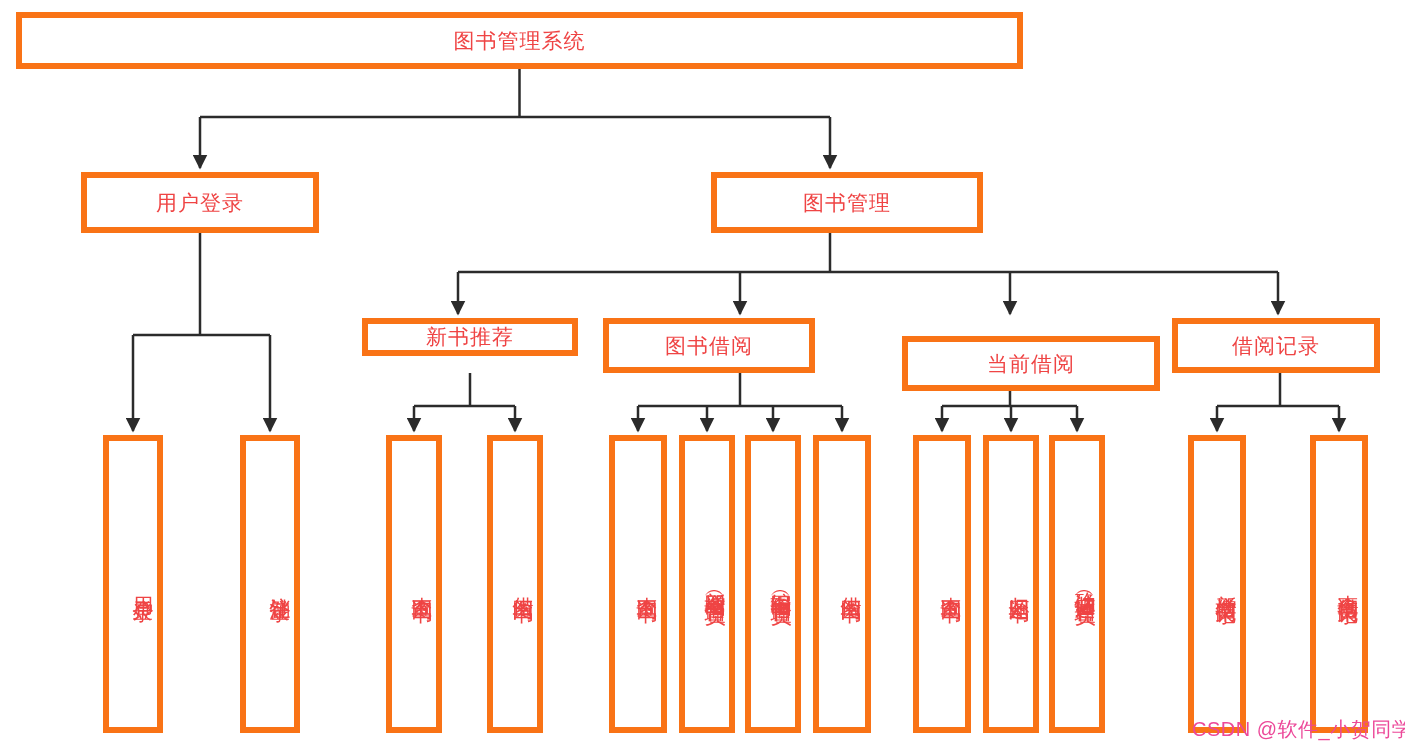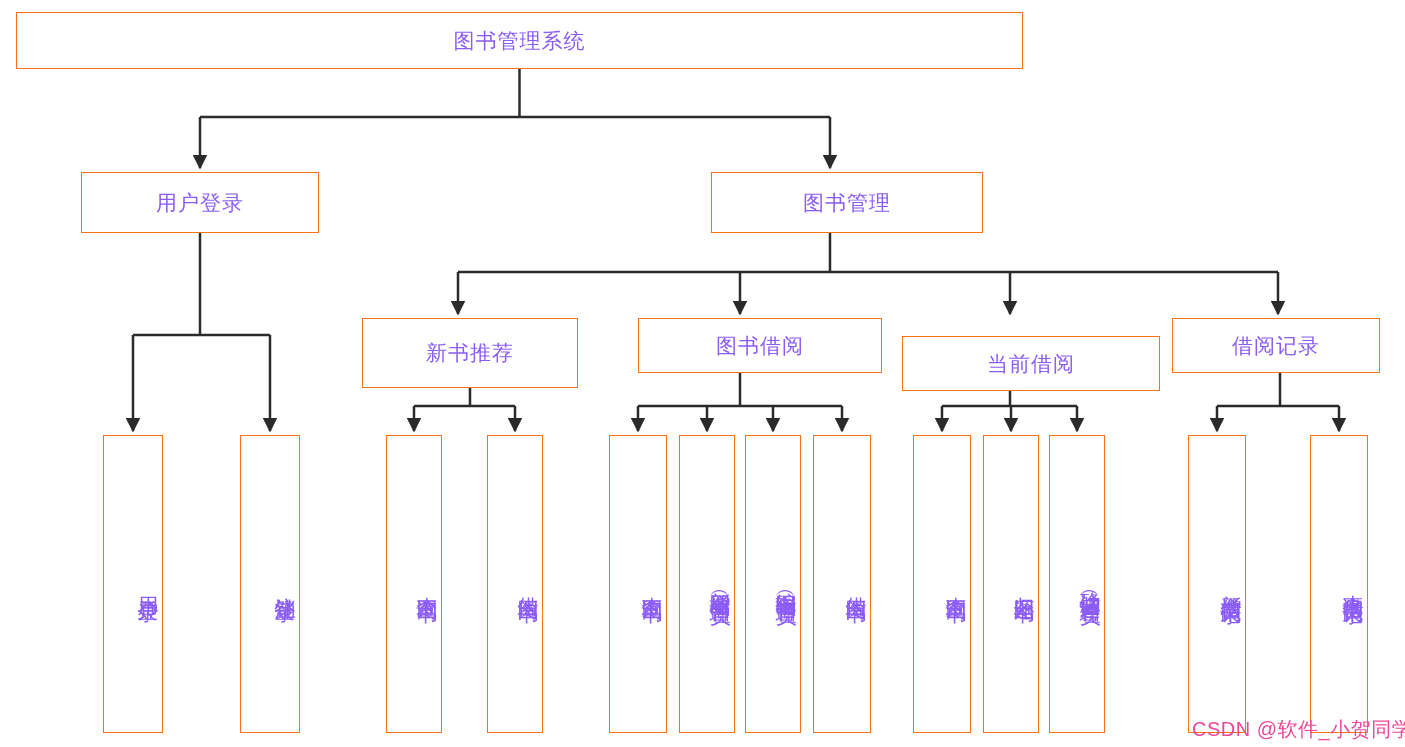--- a/index.html
+++ b/index.html
@@ -19,26 +19,26 @@
     position: absolute;
     left: 0;
     top: 0;
     width: 1405px;
     height: 747px;
     pointer-events: none;
   }
   .node {
     position: absolute;
     box-sizing: border-box;
-    border: 1px solid #f97316;
+    border: 6px solid #f97316;
     background: #ffffff;
     display: flex;
     align-items: center;
     justify-content: center;
-    color: #8b5cf6;
+    color: #ef4444;
   }
   .node.horiz {
     font-size: 21px;
     letter-spacing: 1px;
     line-height: 1.2;
   }
   .node.vert {
     writing-mode: vertical-rl;
     text-orientation: upright;
     font-size: 21px;
@@ -123,24 +123,24 @@
     <span>图书管理系统</span>
   </div>
 
   <div class="node horiz" style="left:81px; top:172px; width:238px; height:61px;">
     <span>用户登录</span>
   </div>
   <div class="node horiz" style="left:711px; top:172px; width:272px; height:61px;">
     <span>图书管理</span>
   </div>
 
-  <div class="node horiz" style="left:362px; top:318px; width:216px; height:70px;">
+  <div class="node horiz" style="left:362px; top:318px; width:216px; height:38px;">
     <span>新书推荐</span>
   </div>
-  <div class="node horiz" style="left:638px; top:318px; width:244px; height:55px;">
+  <div class="node horiz" style="left:603px; top:318px; width:212px; height:55px;">
     <span>图书借阅</span>
   </div>
   <div class="node horiz" style="left:902px; top:336px; width:258px; height:55px;">
     <span>当前借阅</span>
   </div>
   <div class="node horiz" style="left:1172px; top:318px; width:208px; height:55px;">
     <span>借阅记录</span>
   </div>
 
   <div class="node vert" style="left:103px; top:435px; width:60px; height:298px;">

